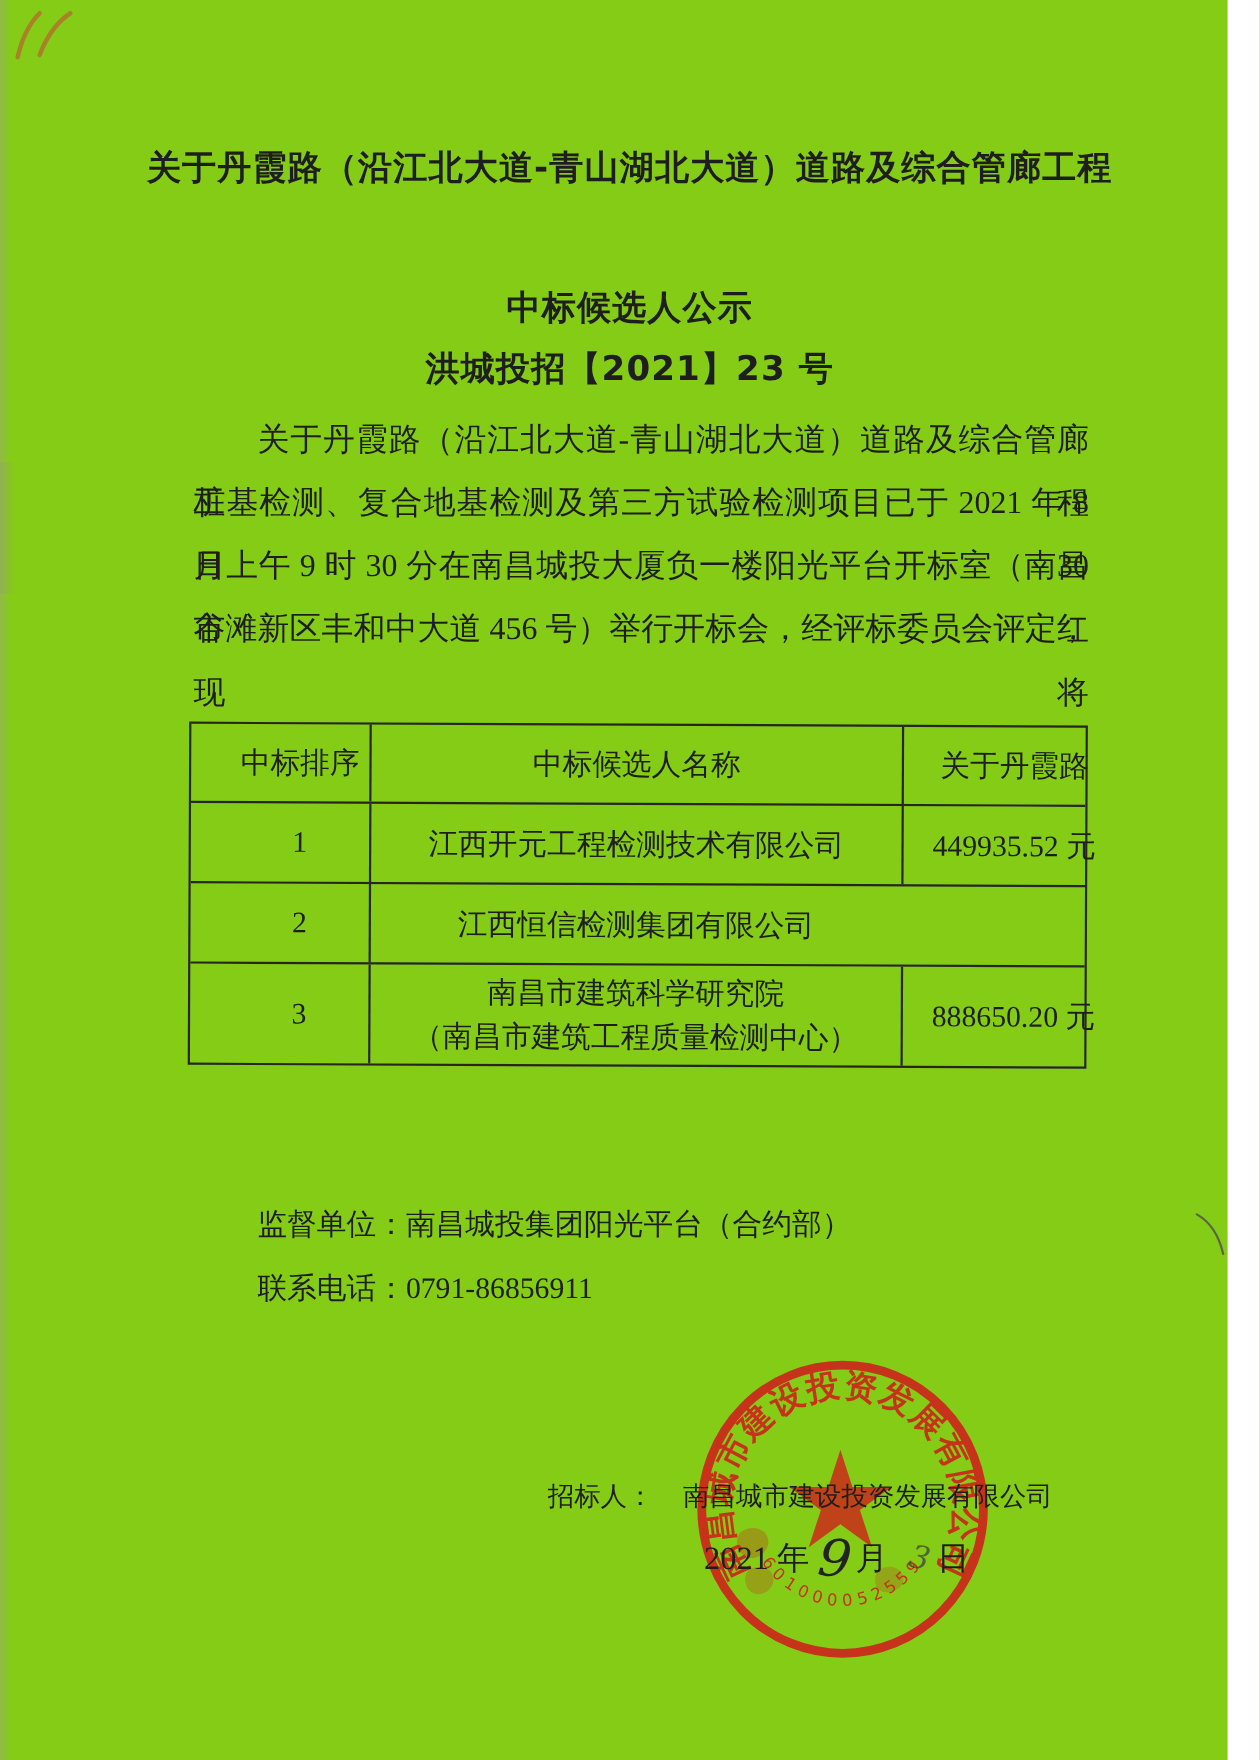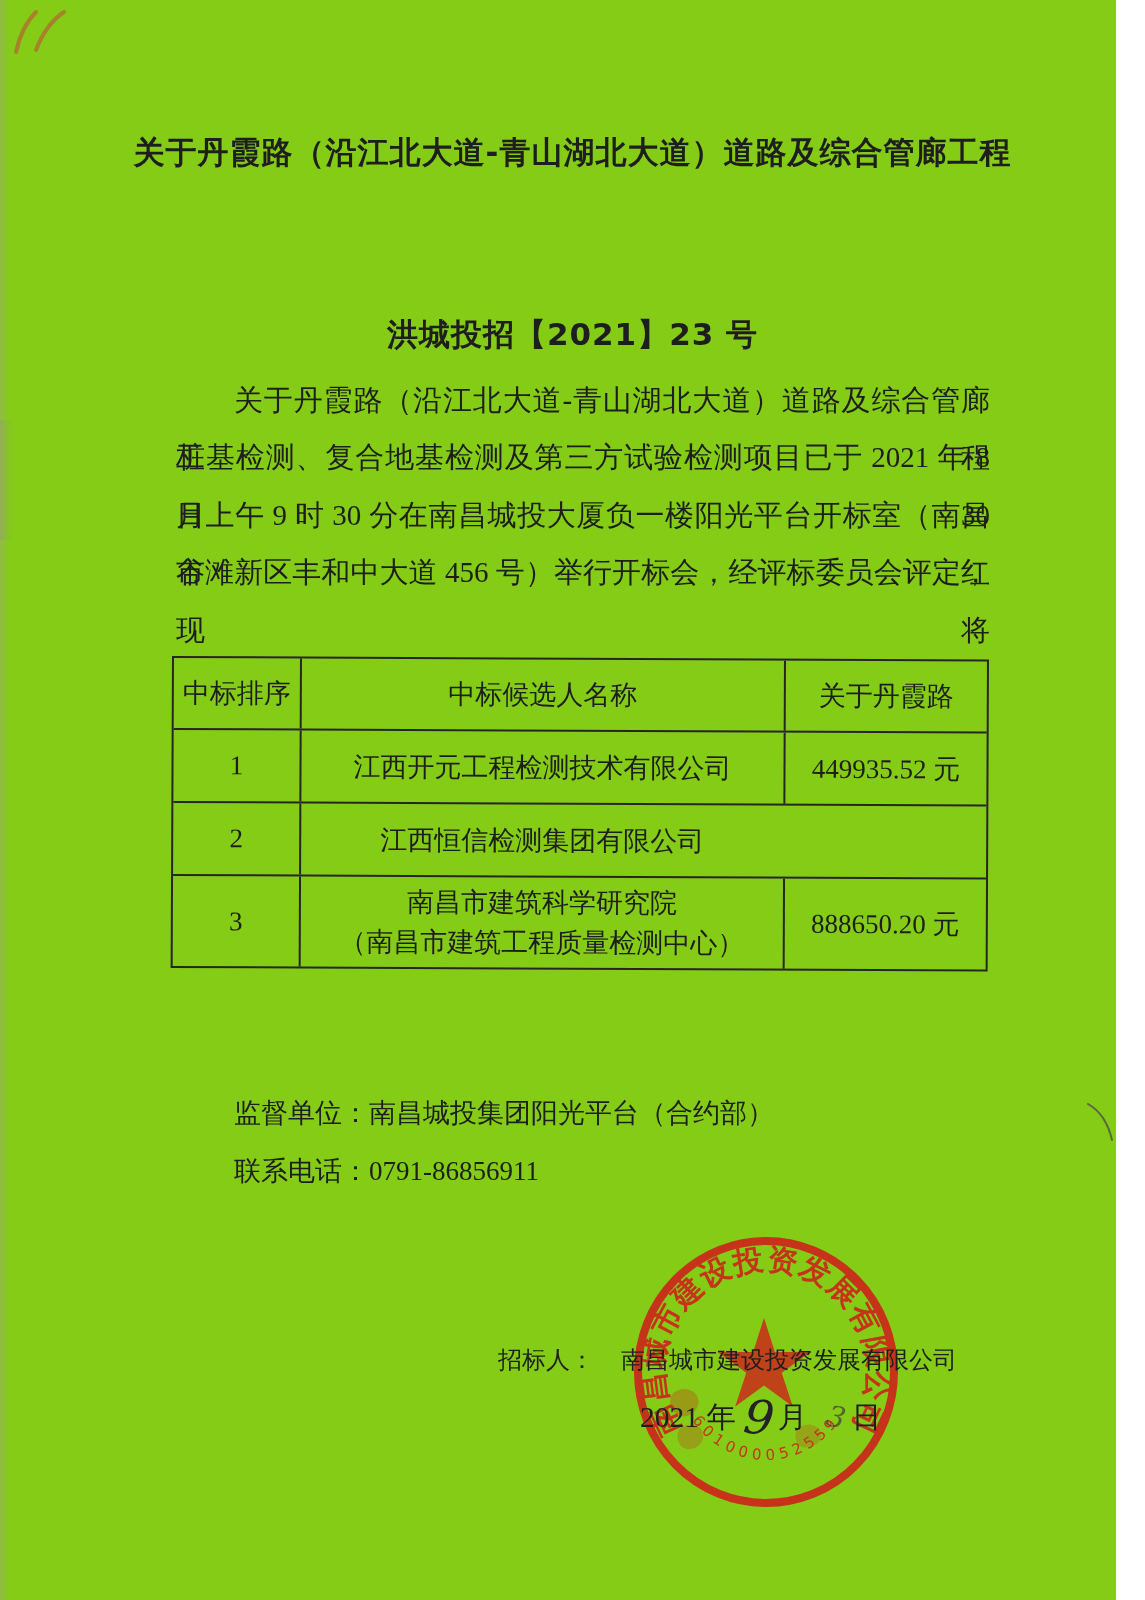--- a/index.html
+++ b/index.html
@@ -46,21 +46,21 @@
     border:2px solid #262626;border-collapse:collapse;
     transform:rotate(0.25deg);transform-origin:left top;
     font-size:27px;
   }
   .bid-table .tr{display:flex;border-top:2px solid #262626;}
   .bid-table .tr:first-child{border-top:none;}
   .cell{
     display:flex;align-items:center;justify-content:center;
     border-left:2px solid #262626;text-align:center;
   }
-  .cell:first-child{border-left:none;}
+  .cell:first-child{border-left:none;padding-left:36px;}
   .col-rank{width:126px;flex:0 0 auto;}
   .col-name{width:482px;flex:0 0 auto;flex-direction:column;}
   .col-price{width:201px;flex:0 0 auto;}
   .row-h{height:70px;}
   .row-1,.row-2{height:71px;}
   .row-3{height:90px;}
   .name-line{line-height:40px;}
   
   .bidder-line{position:absolute;left:498px;top:1344px;font-size:24px;z-index:3;white-space:nowrap;}
   .bidder-name{margin-left:27px;}
@@ -88,20 +88,21 @@
 
   <div class="scan-edge-left"></div>
   <div class="scan-streak"></div>
 
   <svg class="red-scribble" width="74" height="60" viewBox="0 0 74 60">
     <path d="M 10 50 Q 16 24 30 10" stroke="#c84438" stroke-width="4" fill="none" stroke-linecap="round"></path>
     <path d="M 30 48 Q 40 22 58 10" stroke="#c84438" stroke-width="4" fill="none" stroke-linecap="round"></path>
   </svg>
 
   <div class="title-line" style="top:132px">关于丹霞路（沿江北大道-青山湖北大道）道路及综合管廊工程</div>
+  <div class="title-line" style="top:259px">中标候选人公示</div>
   <div class="title-line" style="top:314px">洪城投招【2021】23 号</div>
 
   <div class="body-block" style="top:372px">
     <div class="body-line justify indent2">关于丹霞路（沿江北大道-青山湖北大道）道路及综合管廊工程</div>
     <div class="body-line justify">桩基检测、复合地基检测及第三方试验检测项目已于 2021 年 8 月 30</div>
     <div class="body-line justify">日上午 9 时 30 分在南昌城投大厦负一楼阳光平台开标室（南昌市红</div>
     <div class="body-line justify">谷滩新区丰和中大道 456 号）举行开标会，经评标委员会评定，现将</div>
   </div>
 
   <div class="bid-table">

